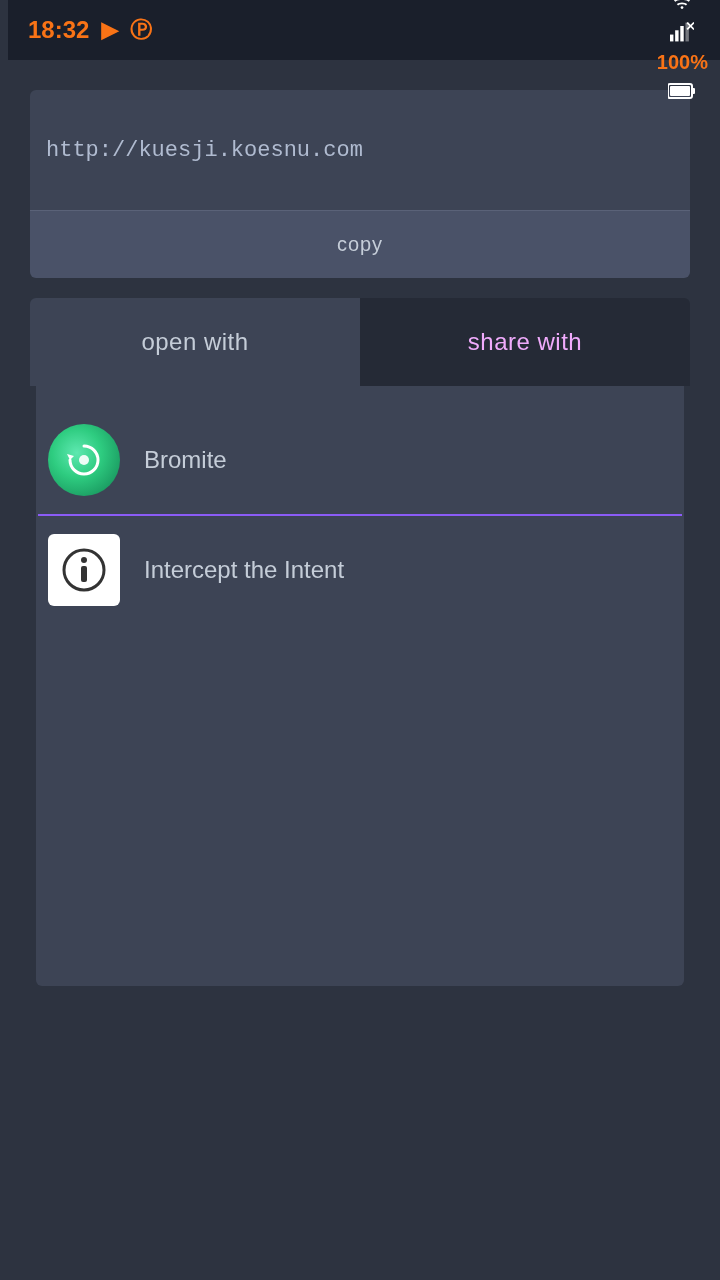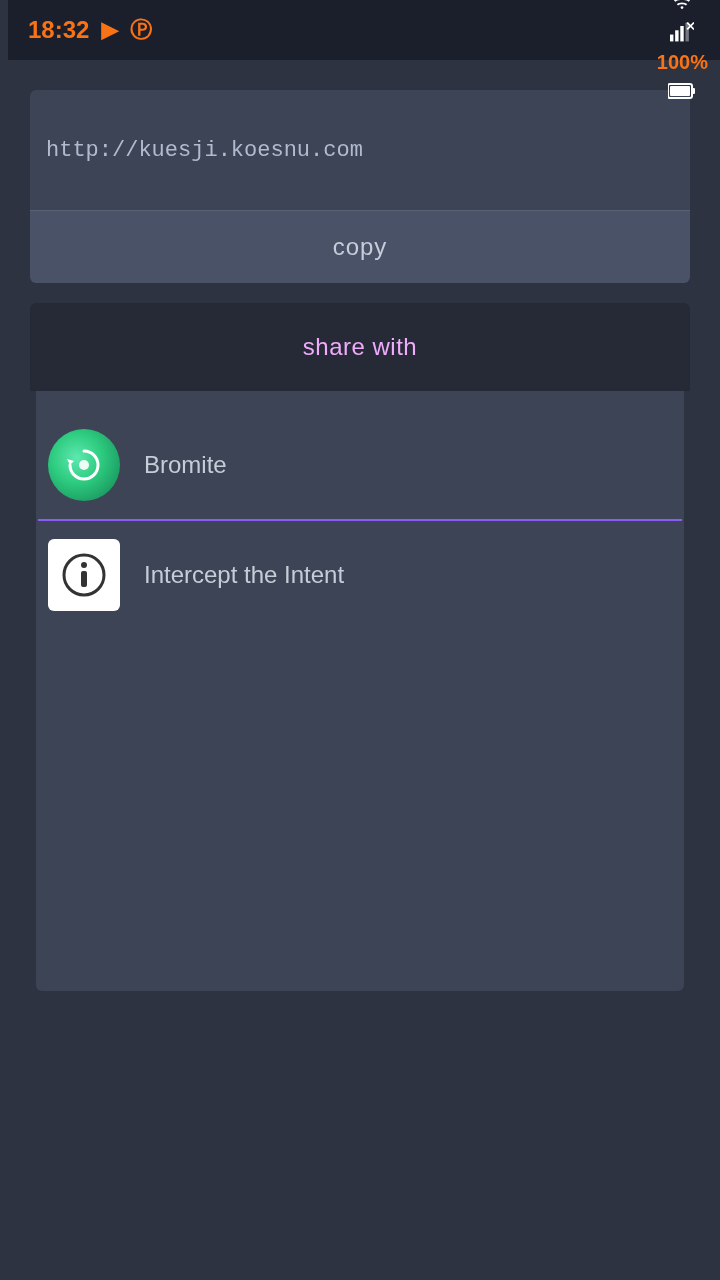--- a/index.html
+++ b/index.html
@@ -81,21 +81,21 @@
       padding: 22px;
       text-align: center;
       cursor: pointer;
       border: none;
       width: calc(720px - 60px);
       border-top: 1px solid #5a6278;
     }
 
     .copy-label {
       color: #c5cdd8;
-      font-size: 24px;
+      font-size: 20px;
       font-family: Arial, sans-serif;
       letter-spacing: 1px;
     }
 
     
     .tabs-container {
       display: flex;
       margin: 20px 30px 0 30px;
       border-radius: 6px 6px 0 0;
       overflow: hidden;
@@ -234,20 +234,23 @@
     <span class="url-text">http://kuesji.koesnu.com</span>
   </div>
 
   
   <button class="copy-button">
     <span class="copy-label">copy</span>
   </button>
 
   
   <div class="tabs-container">
+    <div class="tab tab-active">
+      <span>open with</span>
+    </div>
     <div class="tab tab-inactive">
       <span>share with</span>
     </div>
   </div>
 
   
   <div class="apps-list">
 
     <div class="app-item">
       <div class="bromite-icon">

